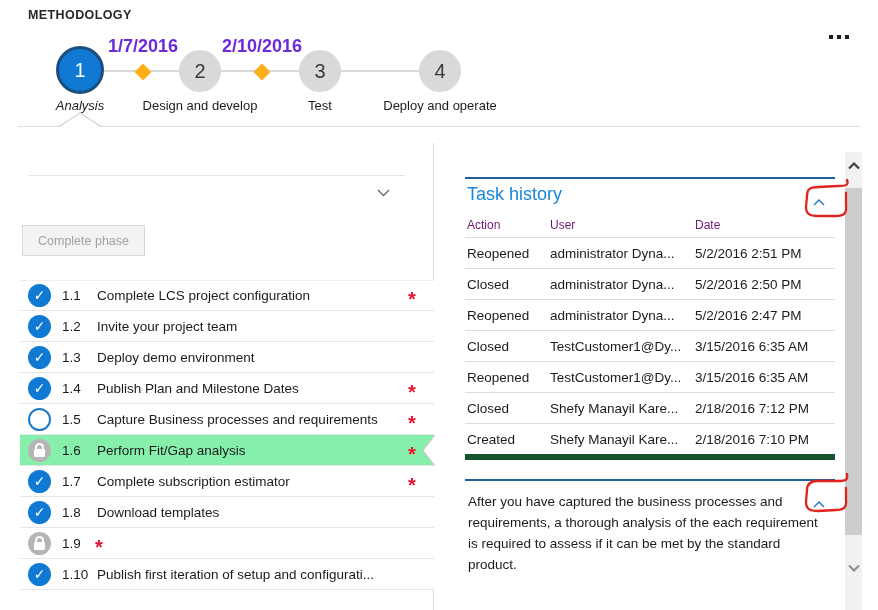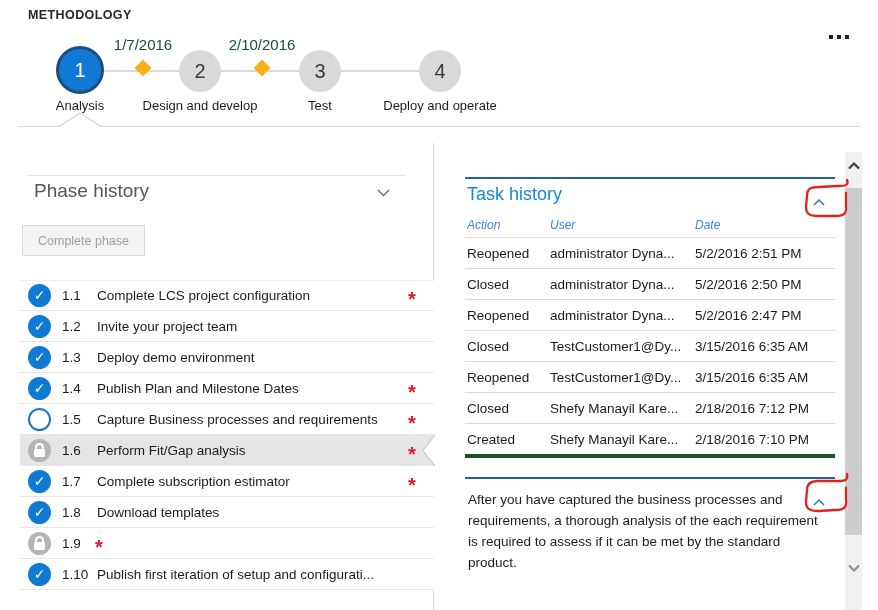--- a/index.html
+++ b/index.html
@@ -13,41 +13,41 @@
   .more-btn .dot { width:4px; height:4px; background:#1f1f1f; display:inline-block; }
 
   
   .stepper { position:absolute; left:0; top:36px; width:600px; height:86px; }
   .connector { position:absolute; left:80px; top:34px; width:360px; height:2px; background:#d9d9d9; }
   .phase { position:absolute; top:0; width:140px; text-align:center; cursor:pointer; }
   .phase .circle { position:relative; margin:14px auto 0; width:42px; height:42px; border-radius:50%; background:#d9d9d9; color:#3a3a3a;
                    display:flex; align-items:center; justify-content:center; font-size:20px; }
   .phase.active .circle { margin-top:10px; width:48px; height:48px; background:#1079d3; border:3px solid #1b4e7e; color:#fff; }
   .phase .phase-label { position:absolute; top:62px; width:100%; font-size:13px; color:#1c1c1c; }
-  .phase.active .phase-label { top:62px; }
+  .phase.active .phase-label { top:62px;font-style:italic; }
   .milestone { position:absolute; top:0; width:90px; text-align:center; }
-  .milestone .m-date { font-size:15px; font-weight:normal; color:#14532d; }
+  .milestone .m-date { font-size:18px; font-weight:bold; color:#6d28d9; }
   .milestone .diamond { width:12px; height:12px; background:#fcaf17; margin:9px auto 0; transform:rotate(45deg); }
 
   
   .top-divider { position:absolute; left:18px; top:126px; width:842px; height:1px; background:#dcdcdc; }
   .active-pointer { position:absolute; left:58px; top:112px; }
 
   
   .left-rule { position:absolute; left:28px; top:175px; width:377px; height:1px; background:#e3e3e3; }
   .v-divider { position:absolute; left:433px; top:143px; width:1px; height:467px; background:#dadada; }
   .phase-history-hd { position:absolute; left:34px; top:180px; width:370px; height:28px; cursor:pointer; }
   .phase-history-hd .ph-title { font-size:19px; color:#565656; }
   .phase-history-hd .ph-chevron { position:absolute; right:14px; top:9px; }
   .complete-btn { position:absolute; left:22px; top:225px; height:31px; padding:0 15px; background:#f3f3f3; border:1px solid #d8d8d8; color:#a3a3a3; font-size:12.5px; font-family:inherit; }
 
   .task-list { position:absolute; left:20px; top:280px; width:414px; }
   .task-row { position:relative; display:flex; align-items:center; height:31px; border-bottom:1px solid #e6e6e6; background:#fff; cursor:pointer; }
   .task-row:first-child { border-top:1px solid #eee; }
-  .task-row.selected { background:#e5e5e5; }
+  .task-row.selected { background:#86efac; }
   .status-icon { position:relative; flex:none; width:23px; height:23px; margin-left:8px; border-radius:50%; }
   .status-completed .status-icon { background:#1079d3; }
   .status-open .status-icon { background:#fff; border:2px solid #1d79c7; }
   .status-locked .status-icon { background:#b5b5b5; }
   .check { display:none; position:absolute; left:0; top:1px; width:100%; text-align:center; color:#fff; font-size:14px; font-weight:bold; line-height:21px; }
   .status-completed .check { display:block; }
   .lock { display:none; }
   .status-locked .lock { display:block; }
   .lock-shackle { position:absolute; left:7px; top:4px; width:9px; height:8px; border:2px solid #fff; border-bottom:none; border-radius:5px 5px 0 0; }
   .lock-body { position:absolute; left:6px; top:10px; width:11px; height:8px; background:#fff; border-radius:1.5px; }
@@ -55,23 +55,23 @@
   .task-title { flex:1; margin-left:2px; font-size:13.5px; color:#1b1b1b; white-space:nowrap; overflow:hidden; }
   .task-required { width:26px; flex:none; color:#e8142d; font-size:20px; font-weight:bold; position:relative; top:4px; }
   .notch { display:none; position:absolute; right:-1px; top:0; }
   .task-row.selected .notch { display:block; }
 
   
   .right-panel { position:absolute; left:465px; top:177px; width:370px; }
   .section { border-top:2px solid #235e9d; position:relative; }
   .section-title { margin:5px 0 0 2px; font-size:18px; font-weight:400; color:#1787d8; }
   .collapse-btn { position:absolute; right:8px; top:13px; background:none; border:none; cursor:pointer; padding:2px; }
-  .history-head { display:grid; grid-template-columns:83px 145px 1fr; padding-left:2px; margin-top:8px; height:24px; align-items:center; font-size:12px; color:#3b82f6;font-style:italic; }
+  .history-head { display:grid; grid-template-columns:83px 145px 1fr; padding-left:2px; margin-top:8px; height:24px; align-items:center; font-size:12px; color:#701a75; }
   .history-rows .history-row { display:grid; grid-template-columns:83px 145px 1fr; padding-left:2px; height:31px; align-items:center; border-top:1px solid #dcdcdc; font-size:13.5px; color:#1c1c1c; }
-  .history-rows { border-bottom:4px solid #14532d; }
+  .history-rows { border-bottom:6px solid #14532d; }
   .cell { white-space:nowrap; overflow:hidden; }
   .section-desc { margin-top:19px; }
   .desc-body { margin:10px 0 0 3px; width:356px; font-size:13.5px; line-height:21px; color:#1c1c1c; }
 
   
   .scrollbar { position:absolute; left:845px; top:152px; width:17px; height:458px; background:#f1f1f1; }
   .sb-btn { position:absolute; left:0; width:17px; height:16px; display:flex; align-items:center; justify-content:center; background:none; border:none; cursor:pointer; }
   .sb-up { top:5px; }
   .sb-down { top:408px; }
   .sb-thumb { position:absolute; left:0; top:36px; width:17px; height:347px; background:#cdcdcd; cursor:grab; }
@@ -132,21 +132,20 @@
 
   <div class="top-divider"></div>
   <svg class="active-pointer" width="44" height="15" viewBox="0 0 44 15">
     <path d="M0 15 L22 1 L44 15" fill="#ffffff" stroke="#d4d4d4" stroke-width="1.4"></path>
   </svg>
 
   <div class="left-rule"></div>
   <div class="v-divider"></div>
 
   <div class="phase-history-hd">
-    <span class="ph-title">Phase history</span>
     <svg class="ph-chevron" width="13" height="8" viewBox="0 0 13 8">
       <polyline points="1,1 6.5,6.5 12,1" fill="none" stroke="#6a6a6a" stroke-width="1.4"></polyline>
     </svg>
   </div>
 
   <button class="complete-btn">Complete phase</button>
 
   <div class="task-list">
       <div class="task-row status-completed">
     <span class="status-icon">

